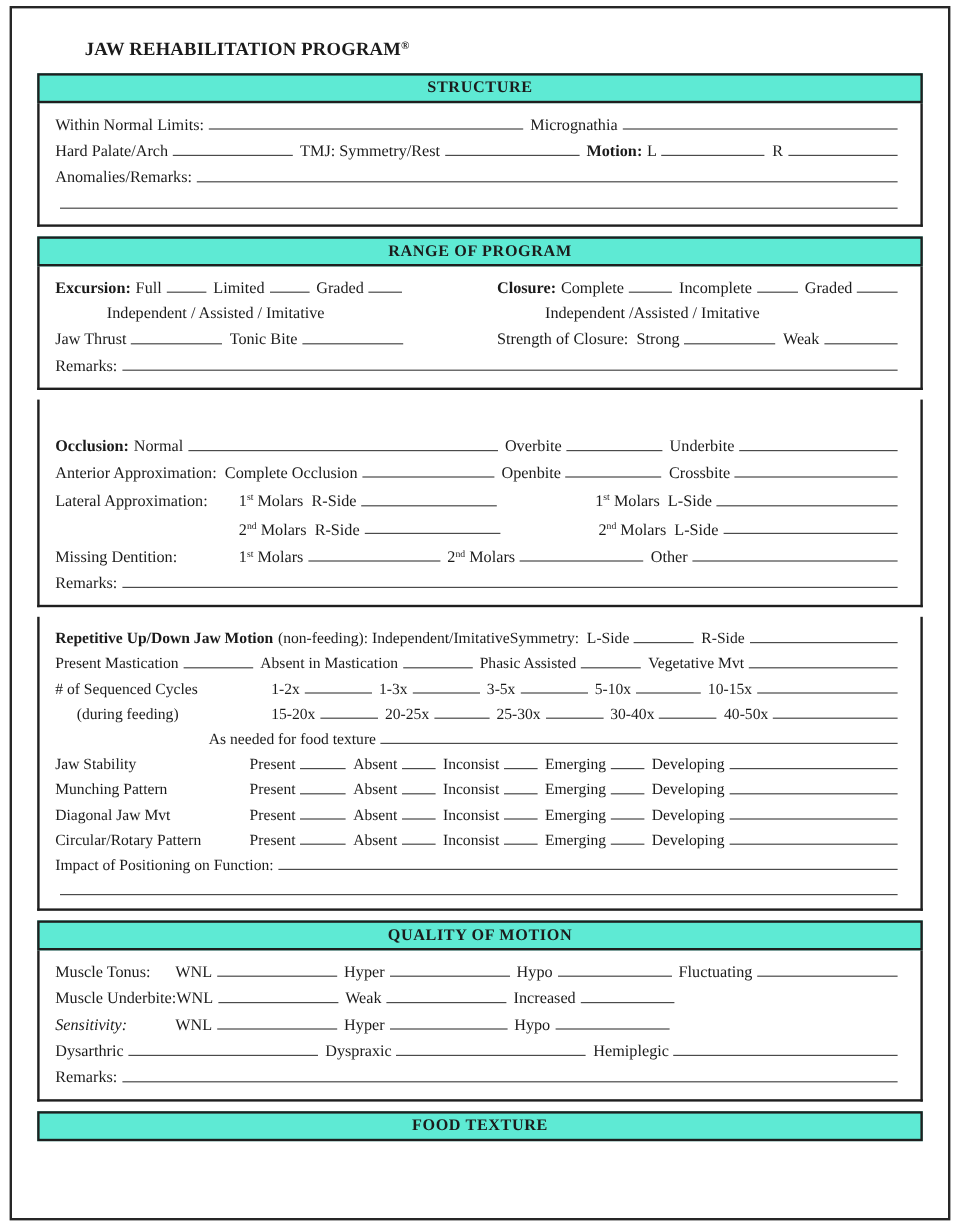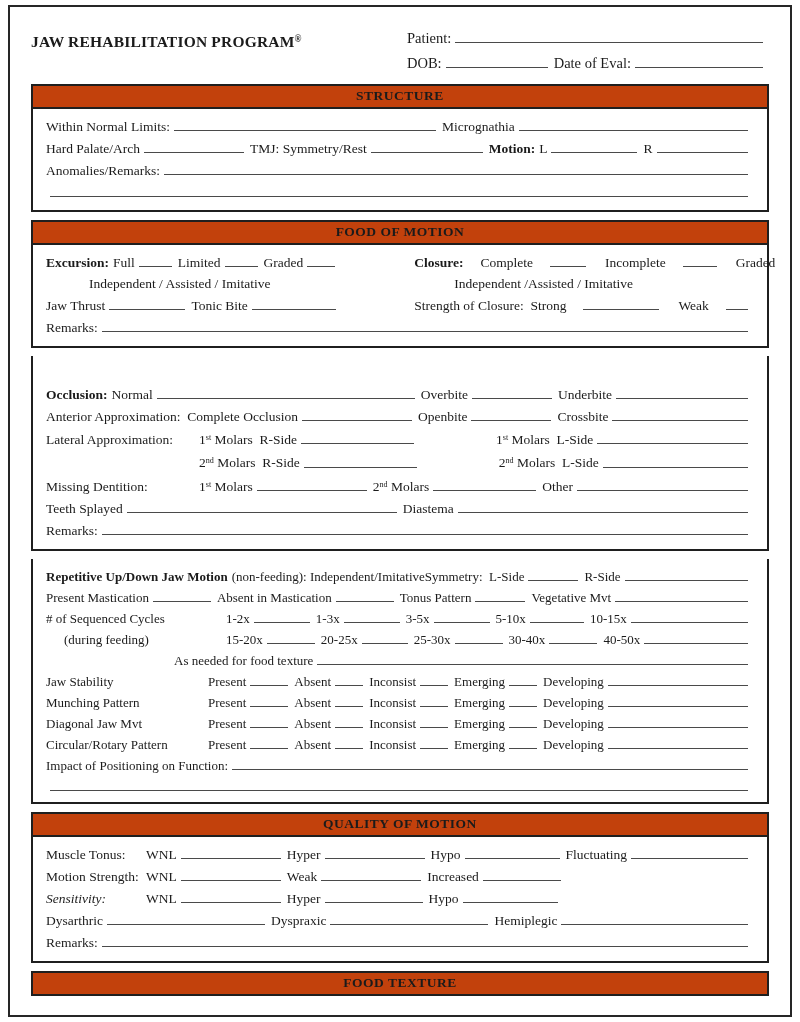--- a/index.html
+++ b/index.html
@@ -4,119 +4,106 @@
 <style>
   html,body{margin:0;padding:0;background:#ffffff;}
   body{width:800px;height:1022px;position:relative;overflow:hidden;
        font-family:"Liberation Serif","DejaVu Serif",serif;color:#1b1b1b;}
   .page{position:absolute;left:8px;top:5px;right:8px;bottom:5px;
         border:2px solid #262626;overflow:hidden;}
   .inner{padding:12px 21px 0 21px;}
 
   
   .hdr{display:flex;margin-bottom:8px;}
-  .title-block{width:350px;text-align:left;padding-top:9px;}
+  .title-block{width:350px;text-align:center;padding-top:9px;}
   .title-line{font-weight:bold;font-size:15.5px;line-height:22px;letter-spacing:.2px;}
   .patient-block{flex:1;padding-top:7px;padding-left:26px;}
   .p-row{display:flex;align-items:baseline;font-size:14.5px;line-height:25px;white-space:pre;}
 
   
   .section{margin-top:8px;}
-  .section-header{background:#c2410c;border:2px solid #1f1f1f;text-align:center;
+  .section-header{background:#5eead4;border:2px solid #1f1f1f;text-align:center;
         font-weight:bold;font-size:13.5px;letter-spacing:.5px;padding:2px 0 3px;}
   .section-body{border:2px solid #1f1f1f;border-top:none;padding:6px 13px 8px;}
 
   .row{display:flex;align-items:baseline;font-size:13.5px;line-height:21px;
        min-height:21px;white-space:pre;}
   .sec-function .row{font-size:13px;line-height:19px;min-height:19px;}
   .cols{display:flex;}
   .col-l{flex:0 0 52%;display:flex;align-items:baseline;}
-  .col-r{flex:1 1 auto;display:flex;align-items:baseline;gap:13px;}
+  .col-r{flex:1 1 auto;display:flex;align-items:baseline;}
 
   .lbl{flex:0 0 auto;}
   .bold{font-weight:bold;}
   .sup{font-size:.6em;vertical-align:.55em;}
   .blank{flex:0 0 auto;display:inline-block;height:15px;
          border-bottom:1.4px solid #4a4a4a;margin:0 6px 0 4px;}
   .blank.fill{flex:1 1 auto;}
 </style>
 </head>
 <body>
 
 <div class="page">
   <div class="inner">
 
     <div class="hdr">
       <div class="title-block">
         <div class="title-line"><span>JAW REHABILITATION PROGRAM</span><span class="sup">®</span></div>
       </div>
-      <div class="patient-block">
-        <div class="p-row">
-          <span class="lbl">Patient:</span>
-          <span class="blank fill"></span>
-        </div>
-        <div class="p-row">
-          <span class="lbl">DOB:</span>
-          <span class="blank" style="width:102px"></span>
-          <span class="lbl">Date of Eval:</span>
-          <span class="blank fill"></span>
-        </div>
-      </div>
     </div>
 
     <div id="form-root">
         <div class="section sec-structure">
           <div class="section-header">STRUCTURE</div>
           <div class="section-body">
             <div class="row"><span class="lbl">Within Normal Limits:</span><span class="blank" style="width: 262px;"></span><span class="lbl">Micrognathia</span><span class="blank fill"></span></div>
             <div class="row"><span class="lbl">Hard Palate/Arch</span><span class="blank" style="width: 100px;"></span><span class="lbl">TMJ: Symmetry/Rest</span><span class="blank" style="width: 112px;"></span><span class="lbl bold">Motion:</span><span class="lbl" style="margin-left: 4px;">L</span><span class="blank" style="width: 86px;"></span><span class="lbl">R</span><span class="blank fill"></span></div>
             <div class="row"><span class="lbl">Anomalies/Remarks:</span><span class="blank fill"></span></div>
             <div class="row"><span class="blank fill"></span></div>
           </div>
         </div>
         <div class="section sec-range-of-motion">
-          <div class="section-header">FOOD OF MOTION</div>
+          <div class="section-header">RANGE OF PROGRAM</div>
           <div class="section-body">
             <div class="row cols"><div class="col-l"><span class="lbl bold">Excursion:</span><span class="lbl" style="margin-left: 4px;">Full</span><span class="blank" style="width: 33px;"></span><span class="lbl">Limited</span><span class="blank" style="width: 33px;"></span><span class="lbl">Graded</span><span class="blank" style="width: 28px;"></span></div><div class="col-r"><span class="lbl bold">Closure:</span><span class="lbl" style="margin-left: 4px;">Complete</span><span class="blank" style="width: 36px;"></span><span class="lbl">Incomplete</span><span class="blank" style="width: 34px;"></span><span class="lbl">Graded</span><span class="blank fill"></span></div></div>
             <div class="row cols"><div class="col-l"><span class="lbl" style="margin-left: 43px;">Independent / Assisted / Imitative</span></div><div class="col-r"><span class="lbl" style="margin-left: 40px;">Independent /Assisted / Imitative</span></div></div>
             <div class="row cols"><div class="col-l"><span class="lbl">Jaw Thrust</span><span class="blank" style="width: 76px;"></span><span class="lbl">Tonic Bite</span><span class="blank" style="width: 84px;"></span></div><div class="col-r"><span class="lbl">Strength of Closure:  Strong</span><span class="blank" style="width: 76px;"></span><span class="lbl">Weak</span><span class="blank fill"></span></div></div>
             <div class="row"><span class="lbl">Remarks:</span><span class="blank fill"></span></div>
           </div>
         </div>
         <div class="section sec-dentition-alignment">
           <div class="section-body">
             <div class="row"><span class="lbl bold">Occlusion:</span><span class="lbl" style="margin-left: 4px; margin-top: 22px;">Normal</span><span class="blank" style="width: 258px;"></span><span class="lbl">Overbite</span><span class="blank" style="width: 80px;"></span><span class="lbl">Underbite</span><span class="blank fill"></span></div>
             <div class="row"><span class="lbl">Anterior Approximation:  Complete Occlusion</span><span class="blank" style="width: 110px;"></span><span class="lbl">Openbite</span><span class="blank" style="width: 80px;"></span><span class="lbl">Crossbite</span><span class="blank fill"></span></div>
             <div class="row"><span class="lbl" style="min-width: 153px;">Lateral Approximation:</span><span class="lbl"><span>1</span><span class="sup">st</span><span> Molars  R-Side</span></span><span class="blank" style="width: 113px;"></span><span class="lbl" style="margin-left: 76px;"><span>1</span><span class="sup">st</span><span> Molars  L-Side</span></span><span class="blank fill"></span></div>
             <div class="row"><span class="lbl" style="min-width: 153px;"></span><span class="lbl"><span>2</span><span class="sup">nd</span><span> Molars  R-Side</span></span><span class="blank" style="width: 113px;"></span><span class="lbl" style="margin-left: 76px;"><span>2</span><span class="sup">nd</span><span> Molars  L-Side</span></span><span class="blank fill"></span></div>
             <div class="row"><span class="lbl" style="min-width: 153px;">Missing Dentition:</span><span class="lbl"><span>1</span><span class="sup">st</span><span> Molars</span></span><span class="blank" style="width: 110px;"></span><span class="lbl"><span>2</span><span class="sup">nd</span><span> Molars</span></span><span class="blank" style="width: 103px;"></span><span class="lbl">Other</span><span class="blank fill"></span></div>
-            <div class="row"><span class="lbl">Teeth Splayed</span><span class="blank" style="width: 270px;"></span><span class="lbl">Diastema</span><span class="blank fill"></span></div>
             <div class="row"><span class="lbl">Remarks:</span><span class="blank fill"></span></div>
           </div>
         </div>
         <div class="section sec-function">
           <div class="section-body">
             <div class="row"><span class="lbl bold">Repetitive Up/Down Jaw Motion</span><span class="lbl" style="margin-left: 4px;">(non-feeding): Independent/Imitative</span><span class="lbl" style="">Symmetry:  L-Side</span><span class="blank" style="width: 50px;"></span><span class="lbl">R-Side</span><span class="blank fill"></span></div>
-            <div class="row"><span class="lbl">Present Mastication</span><span class="blank" style="width: 58px;"></span><span class="lbl">Absent in Mastication</span><span class="blank" style="width: 58px;"></span><span class="lbl">Tonus Pattern</span><span class="blank" style="width: 50px;"></span><span class="lbl">Vegetative Mvt</span><span class="blank fill"></span></div>
+            <div class="row"><span class="lbl">Present Mastication</span><span class="blank" style="width: 58px;"></span><span class="lbl">Absent in Mastication</span><span class="blank" style="width: 58px;"></span><span class="lbl">Phasic Assisted</span><span class="blank" style="width: 50px;"></span><span class="lbl">Vegetative Mvt</span><span class="blank fill"></span></div>
             <div class="row"><span class="lbl" style="min-width: 180px;"># of Sequenced Cycles</span><span class="lbl">1-2x</span><span class="blank" style="width: 56px;"></span><span class="lbl">1-3x</span><span class="blank" style="width: 56px;"></span><span class="lbl">3-5x</span><span class="blank" style="width: 56px;"></span><span class="lbl">5-10x</span><span class="blank" style="width: 54px;"></span><span class="lbl">10-15x</span><span class="blank fill"></span></div>
             <div class="row"><span class="lbl" style="min-width: 162px; margin-left: 18px;">(during feeding)</span><span class="lbl">15-20x</span><span class="blank" style="width: 48px;"></span><span class="lbl">20-25x</span><span class="blank" style="width: 46px;"></span><span class="lbl">25-30x</span><span class="blank" style="width: 48px;"></span><span class="lbl">30-40x</span><span class="blank" style="width: 48px;"></span><span class="lbl">40-50x</span><span class="blank fill"></span></div>
             <div class="row"><span class="lbl" style="margin-left: 128px;">As needed for food texture</span><span class="blank fill"></span></div>
             <div class="row"><span class="lbl" style="min-width: 162px;">Jaw Stability</span><span class="lbl">Present</span><span class="blank" style="width: 38px;"></span><span class="lbl">Absent</span><span class="blank" style="width: 28px;"></span><span class="lbl">Inconsist</span><span class="blank" style="width: 28px;"></span><span class="lbl">Emerging</span><span class="blank" style="width: 28px;"></span><span class="lbl">Developing</span><span class="blank fill"></span></div>
             <div class="row"><span class="lbl" style="min-width: 162px;">Munching Pattern</span><span class="lbl">Present</span><span class="blank" style="width: 38px;"></span><span class="lbl">Absent</span><span class="blank" style="width: 28px;"></span><span class="lbl">Inconsist</span><span class="blank" style="width: 28px;"></span><span class="lbl">Emerging</span><span class="blank" style="width: 28px;"></span><span class="lbl">Developing</span><span class="blank fill"></span></div>
             <div class="row"><span class="lbl" style="min-width: 162px;">Diagonal Jaw Mvt</span><span class="lbl">Present</span><span class="blank" style="width: 38px;"></span><span class="lbl">Absent</span><span class="blank" style="width: 28px;"></span><span class="lbl">Inconsist</span><span class="blank" style="width: 28px;"></span><span class="lbl">Emerging</span><span class="blank" style="width: 28px;"></span><span class="lbl">Developing</span><span class="blank fill"></span></div>
             <div class="row"><span class="lbl" style="min-width: 162px;">Circular/Rotary Pattern</span><span class="lbl">Present</span><span class="blank" style="width: 38px;"></span><span class="lbl">Absent</span><span class="blank" style="width: 28px;"></span><span class="lbl">Inconsist</span><span class="blank" style="width: 28px;"></span><span class="lbl">Emerging</span><span class="blank" style="width: 28px;"></span><span class="lbl">Developing</span><span class="blank fill"></span></div>
             <div class="row"><span class="lbl">Impact of Positioning on Function:</span><span class="blank fill"></span></div>
             <div class="row"><span class="blank fill"></span></div>
           </div>
         </div>
         <div class="section sec-quality-of-motion">
           <div class="section-header">QUALITY OF MOTION</div>
           <div class="section-body">
             <div class="row"><span class="lbl" style="min-width: 100px;">Muscle Tonus:</span><span class="lbl">WNL</span><span class="blank" style="width: 100px;"></span><span class="lbl">Hyper</span><span class="blank" style="width: 100px;"></span><span class="lbl">Hypo</span><span class="blank" style="width: 95px;"></span><span class="lbl">Fluctuating</span><span class="blank fill"></span></div>
-            <div class="row"><span class="lbl" style="min-width: 100px;">Motion Strength:</span><span class="lbl">WNL</span><span class="blank" style="width: 100px;"></span><span class="lbl">Weak</span><span class="blank" style="width: 100px;"></span><span class="lbl">Increased</span><span class="blank" style="width: 78px;"></span></div>
+            <div class="row"><span class="lbl" style="min-width: 100px;">Muscle Underbite:</span><span class="lbl">WNL</span><span class="blank" style="width: 100px;"></span><span class="lbl">Weak</span><span class="blank" style="width: 100px;"></span><span class="lbl">Increased</span><span class="blank" style="width: 78px;"></span></div>
             <div class="row"><span class="lbl" style="min-width: 100px; font-style: italic;">Sensitivity:</span><span class="lbl">WNL</span><span class="blank" style="width: 100px;"></span><span class="lbl">Hyper</span><span class="blank" style="width: 98px;"></span><span class="lbl">Hypo</span><span class="blank" style="width: 95px;"></span></div>
             <div class="row"><span class="lbl">Dysarthric</span><span class="blank" style="width: 158px;"></span><span class="lbl">Dyspraxic</span><span class="blank" style="width: 158px;"></span><span class="lbl">Hemiplegic</span><span class="blank fill"></span></div>
             <div class="row"><span class="lbl">Remarks:</span><span class="blank fill"></span></div>
           </div>
         </div>
         <div class="section sec-food-texture">
           <div class="section-header">FOOD TEXTURE</div>
         </div>
       </div>
 

